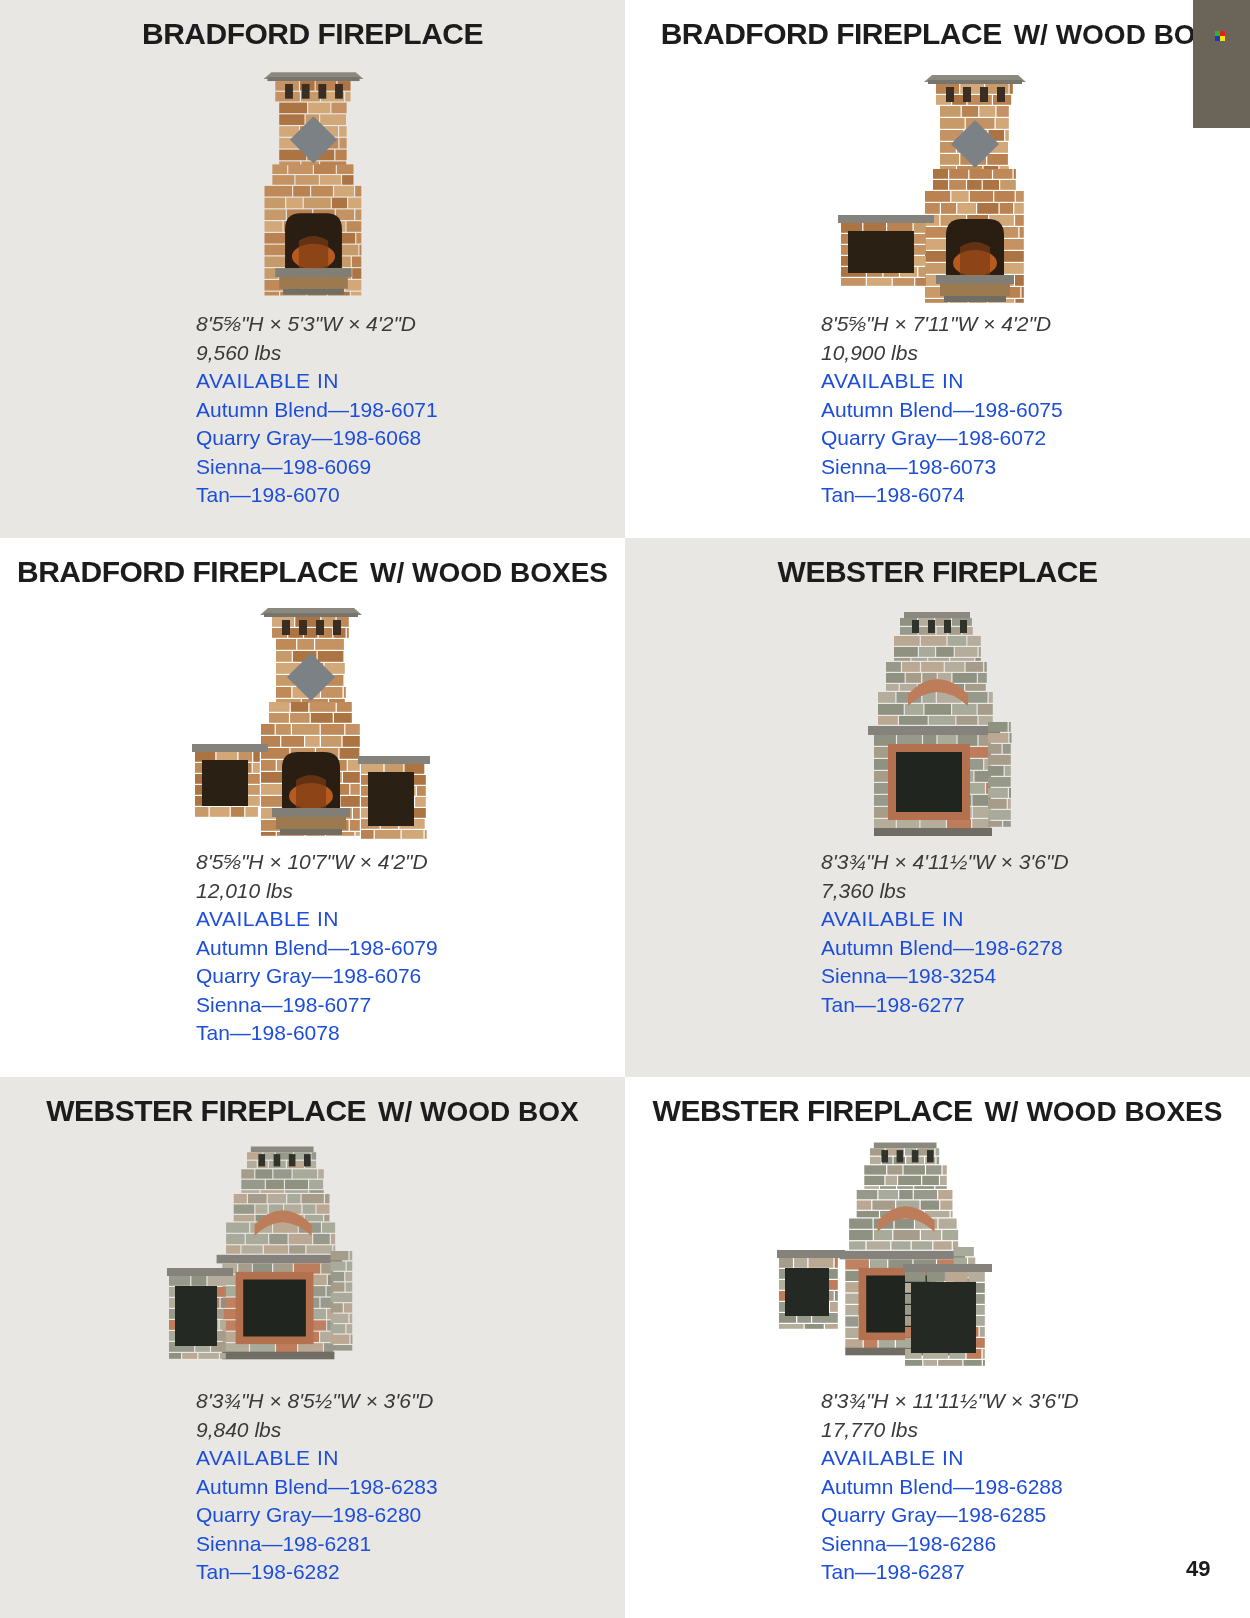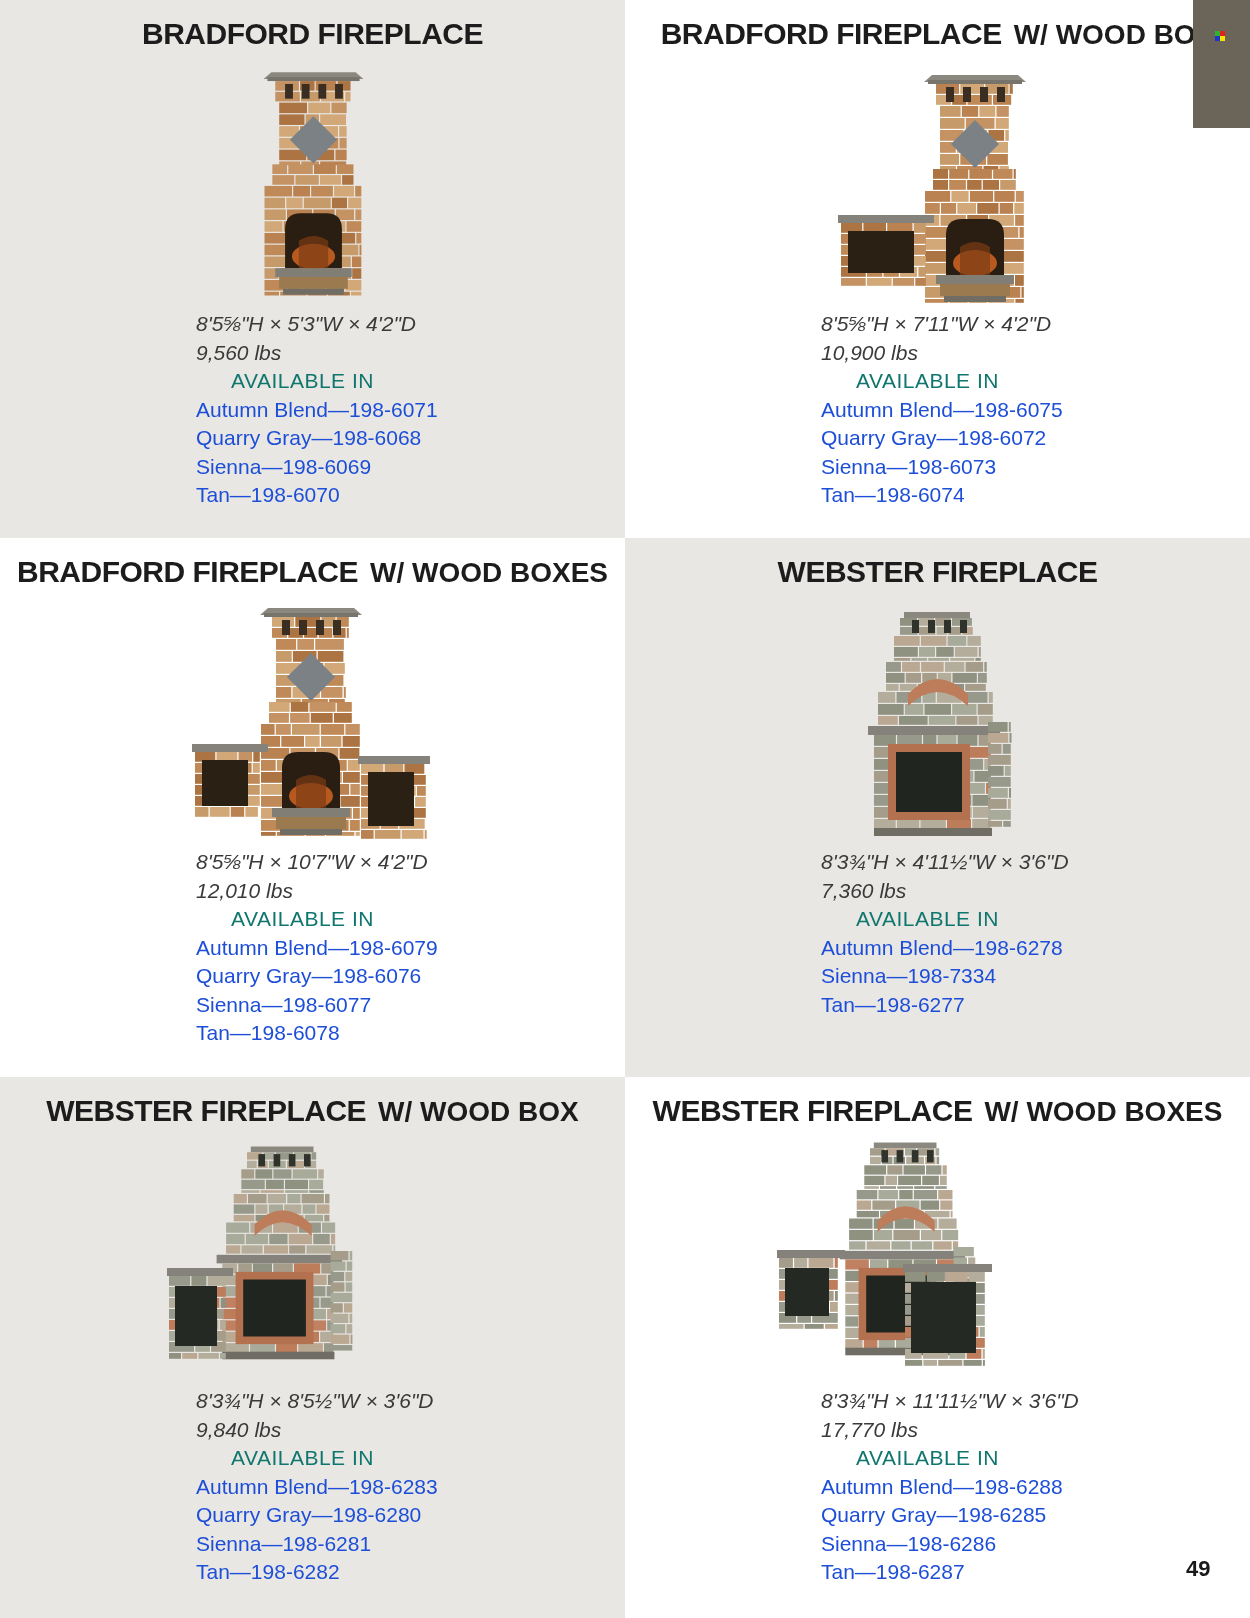--- a/index.html
+++ b/index.html
@@ -25,21 +25,21 @@
     text-align:center;
     font-weight:700;font-size:30px;line-height:36px;letter-spacing:-0.5px;
     color:#1c1c1c;white-space:nowrap;
   }
   .title .suffix{font-size:28px;margin-left:12px;letter-spacing:0;}
   .photo{position:absolute;}
   .photo svg{display:block;width:100%;height:100%;}
   .specs{position:absolute;left:196px;top:310px;width:410px;}
   .specs p{margin:0;font-size:21px;line-height:28.5px;color:#1d4ed8;}
   .specs .dims,.specs .weight{font-style:italic;color:#3a3a3a;}
-  .specs .avail{color:#0f766e;letter-spacing:0.5px;margin-left:35px;}
+  .specs .avail{color:#1d4ed8;letter-spacing:0.5px;}
   .tab{
     position:absolute;left:1193px;top:0;width:57px;height:128px;
     background:#6b6459;
   }
   .tab-icon{
     position:absolute;left:22px;top:31px;width:10px;height:10px;
     display:grid;grid-template-columns:5px 5px;grid-template-rows:5px 5px;
   }
   .tab-icon i{display:block;width:5px;height:5px;}
   .tab-icon .q-g{background:#2fb52d;}
@@ -623,21 +623,21 @@
               <rect x="128.0" y="219.0" width="14.0" height="5.8" fill="#a59d8a"></rect>
               <rect x="143.2" y="219.0" width="7.6" height="5.8" fill="#97998a"></rect>
             </g>
           </svg>
         </div>
       <div class="specs">
         <p class="dims">8'3¾"H × 4'11½"W × 3'6"D</p>
         <p class="weight">7,360 lbs</p>
         <p class="avail">AVAILABLE IN</p>
         <p class="color">Autumn Blend—198-6278</p>
-        <p class="color">Sienna—198-7334</p>
+        <p class="color">Sienna—198-3254</p>
         <p class="color">Tan—198-6277</p>
       </div>
     </section>
 
     <section class="cell gray">
       <h2 class="title"><span>WEBSTER FIREPLACE</span><span class="suffix">W/ WOOD BOX</span></h2>
       <div class="photo" style="left: 167px; top: 63px; width: 193px; height: 227px;">
           <svg viewBox="0 0 193 227" xmlns="http://www.w3.org/2000/svg">
             <g transform="translate(42,-3) scale(0.95)">
               <rect x="44" y="10" width="66" height="6" fill="#8b897f"></rect>

